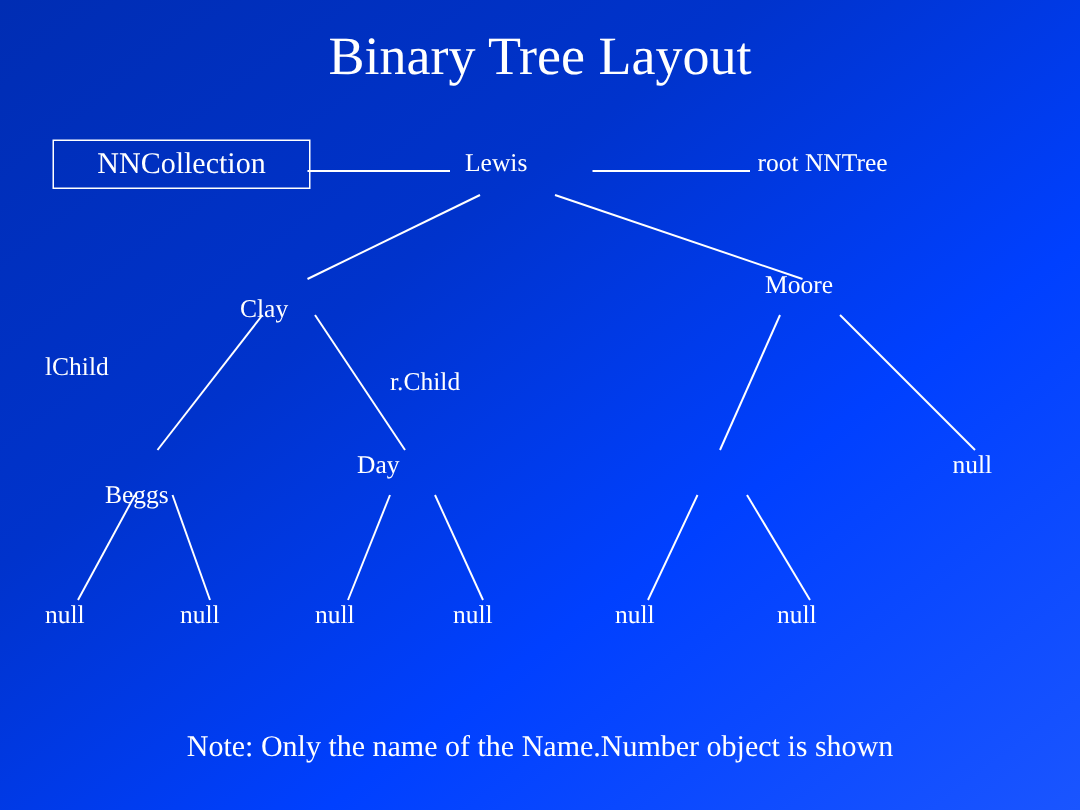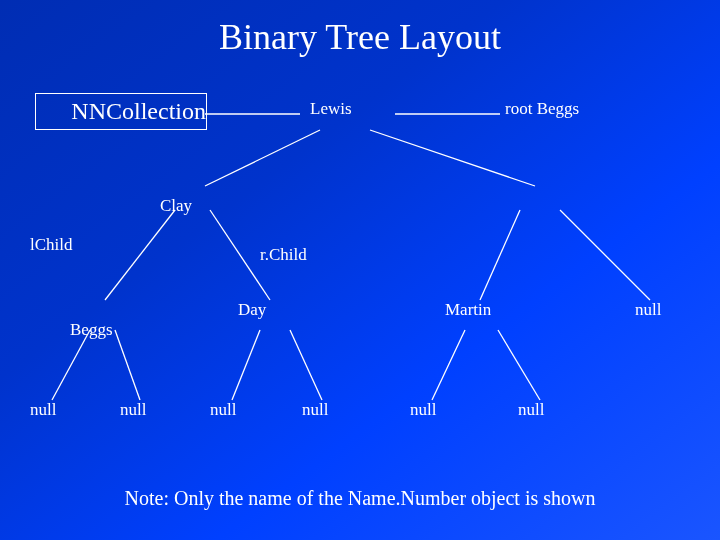--- a/index.html
+++ b/index.html
@@ -22,22 +22,22 @@
     top: 16px;
     left: 0;
     width: 100%;
     text-align: center;
     font-size: 36px;
     color: #ffffff;
   }
   .box {
     position: absolute;
     border: 1.5px solid #ffffff;
-    text-align: right;
-    font-size: 24px;
+    text-align: center;
+    font-size: 20px;
     background: transparent;
     padding: 4px 0;
   }
   .label, .leaf, .node {
     position: absolute;
     font-size: 17px;
     color: #ffffff;
     white-space: nowrap;
   }
   .footnote {
@@ -94,34 +94,34 @@
     <line x1="290" y1="330" x2="322" y2="400"></line>
 
     <line x1="465" y1="330" x2="432" y2="400"></line>
     <line x1="498" y1="330" x2="540" y2="400"></line>
   </svg>
 
   <div class="box" style="left:35px; top:93px; width:170px;">NNCollection</div>
 
   <div class="node" style="left:310px; top:99px;">Lewis</div>
 
-  <div class="label" style="left:505px; top:99px;">root Beggs</div>
+  <div class="label" style="left:505px; top:99px;">root NNTree</div>
 
   <div class="node" style="left:160px; top:196px;">Clay</div>
 
+  <div class="node" style="left:510px; top:180px;">Moore</div>
 
   <div class="label" style="left:260px; top:245px;">r.Child</div>
 
   <div class="label" style="left:30px; top:235px;">lChild</div>
 
   <div class="node" style="left:70px; top:300px;margin-top:20px;">Beggs</div>
 
   <div class="node" style="left:238px; top:300px;">Day</div>
 
-  <div class="node" style="left:445px; top:300px;">Martin</div>
 
   <div class="leaf" style="left:635px; top:300px;">null</div>
 
   <div class="leaf" style="left:30px; top:400px;">null</div>
   <div class="leaf" style="left:120px; top:400px;">null</div>
 
   <div class="leaf" style="left:210px; top:400px;">null</div>
   <div class="leaf" style="left:302px; top:400px;">null</div>
 
   <div class="leaf" style="left:410px; top:400px;">null</div>

